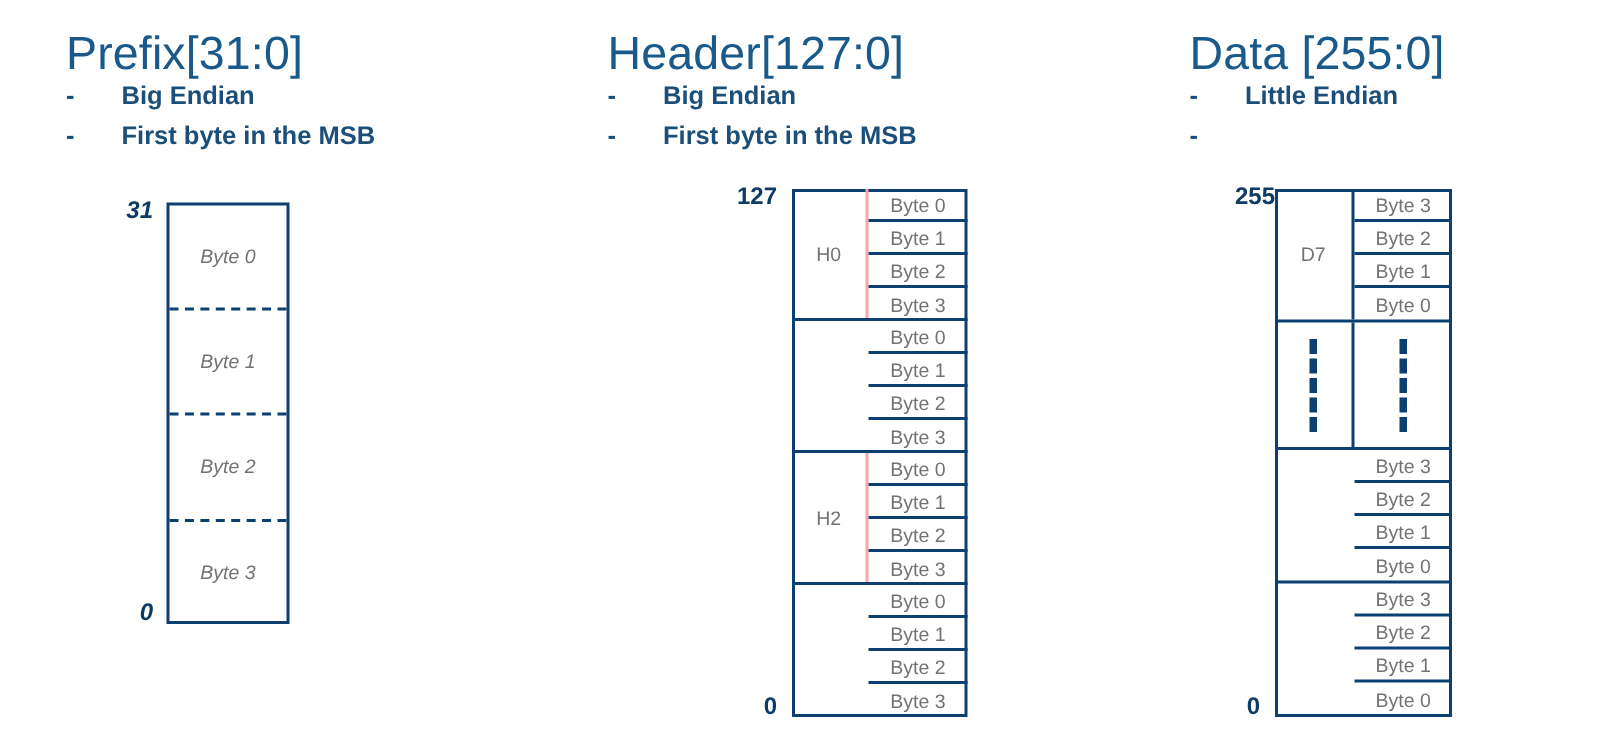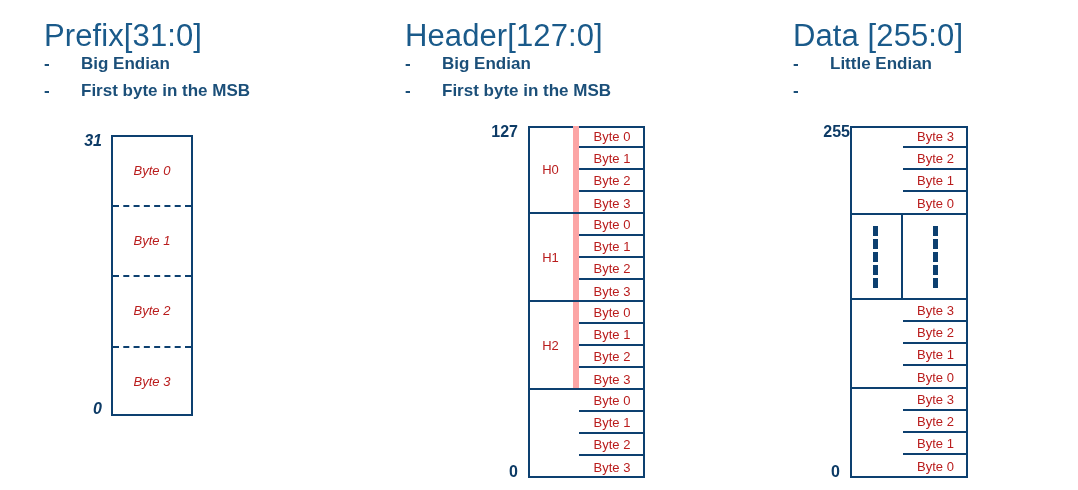--- a/index.html
+++ b/index.html
@@ -77,21 +77,21 @@
 
   .box {
     position: absolute;
     box-sizing: border-box;
     border: 2px solid #0d4070;
     background: #ffffff;
   }
 
   .cell-text {
     font-size: 13px;
-    color: #b91c1c;
+    color: #737373;
     line-height: 1;
     white-space: nowrap;
   }
 
   
   #fig-prefix { left: 111px; top: 135px; width: 82px; height: 281px; font-style: italic; }
   #fig-prefix .box { left: 0; top: 0; width: 82px; height: 281px; }
   #fig-prefix .row {
     position: absolute;
     left: 0;
@@ -123,21 +123,21 @@
     border-bottom: 2px solid #0d4070;
   }
   #fig-header .group.last { border-bottom: none; }
   #fig-header .group-label {
     position: absolute;
     left: 0;
     top: 0;
     width: 51px;
     height: 100%;
     box-sizing: border-box;
-    border-right: 6px solid #fca5a5;
+    border-right: 2px solid #fca5a5;
     display: flex;
     align-items: center;
     justify-content: center;
   }
   #fig-header .byte-col {
     position: absolute;
     left: 51px;
     top: 0;
     width: 66px;
     height: 100%;
@@ -289,23 +289,20 @@
       <div class="byte-cell">
           <span class="cell-text">Byte 2</span>
         </div>
       <div class="byte-cell last">
           <span class="cell-text">Byte 3</span>
         </div>
     </div>
   </div>
 
   <div class="group" style="top:88px;">
-    <div class="group-label">
-      <span class="cell-text">H1</span>
-    </div>
     <div class="byte-col">
       <div class="byte-cell">
           <span class="cell-text">Byte 0</span>
         </div>
       <div class="byte-cell">
           <span class="cell-text">Byte 1</span>
         </div>
       <div class="byte-cell">
           <span class="cell-text">Byte 2</span>
         </div>
@@ -366,20 +363,23 @@
   </ul>
 </div>
 
 <div class="figure" id="fig-data">
   <span class="edge-label" id="lbl-data-top">255</span>
   <span class="edge-label" id="lbl-data-bot">0</span>
 
   <div class="box outer"></div>
 
   <div class="group" style="top:0px;height:89px;">
+    <div class="group-label">
+      <span class="cell-text">D7</span>
+    </div>
     <div class="byte-col">
       <div class="byte-cell">
           <span class="cell-text">Byte 3</span>
         </div>
       <div class="byte-cell">
           <span class="cell-text">Byte 2</span>
         </div>
       <div class="byte-cell">
           <span class="cell-text">Byte 1</span>
         </div>

